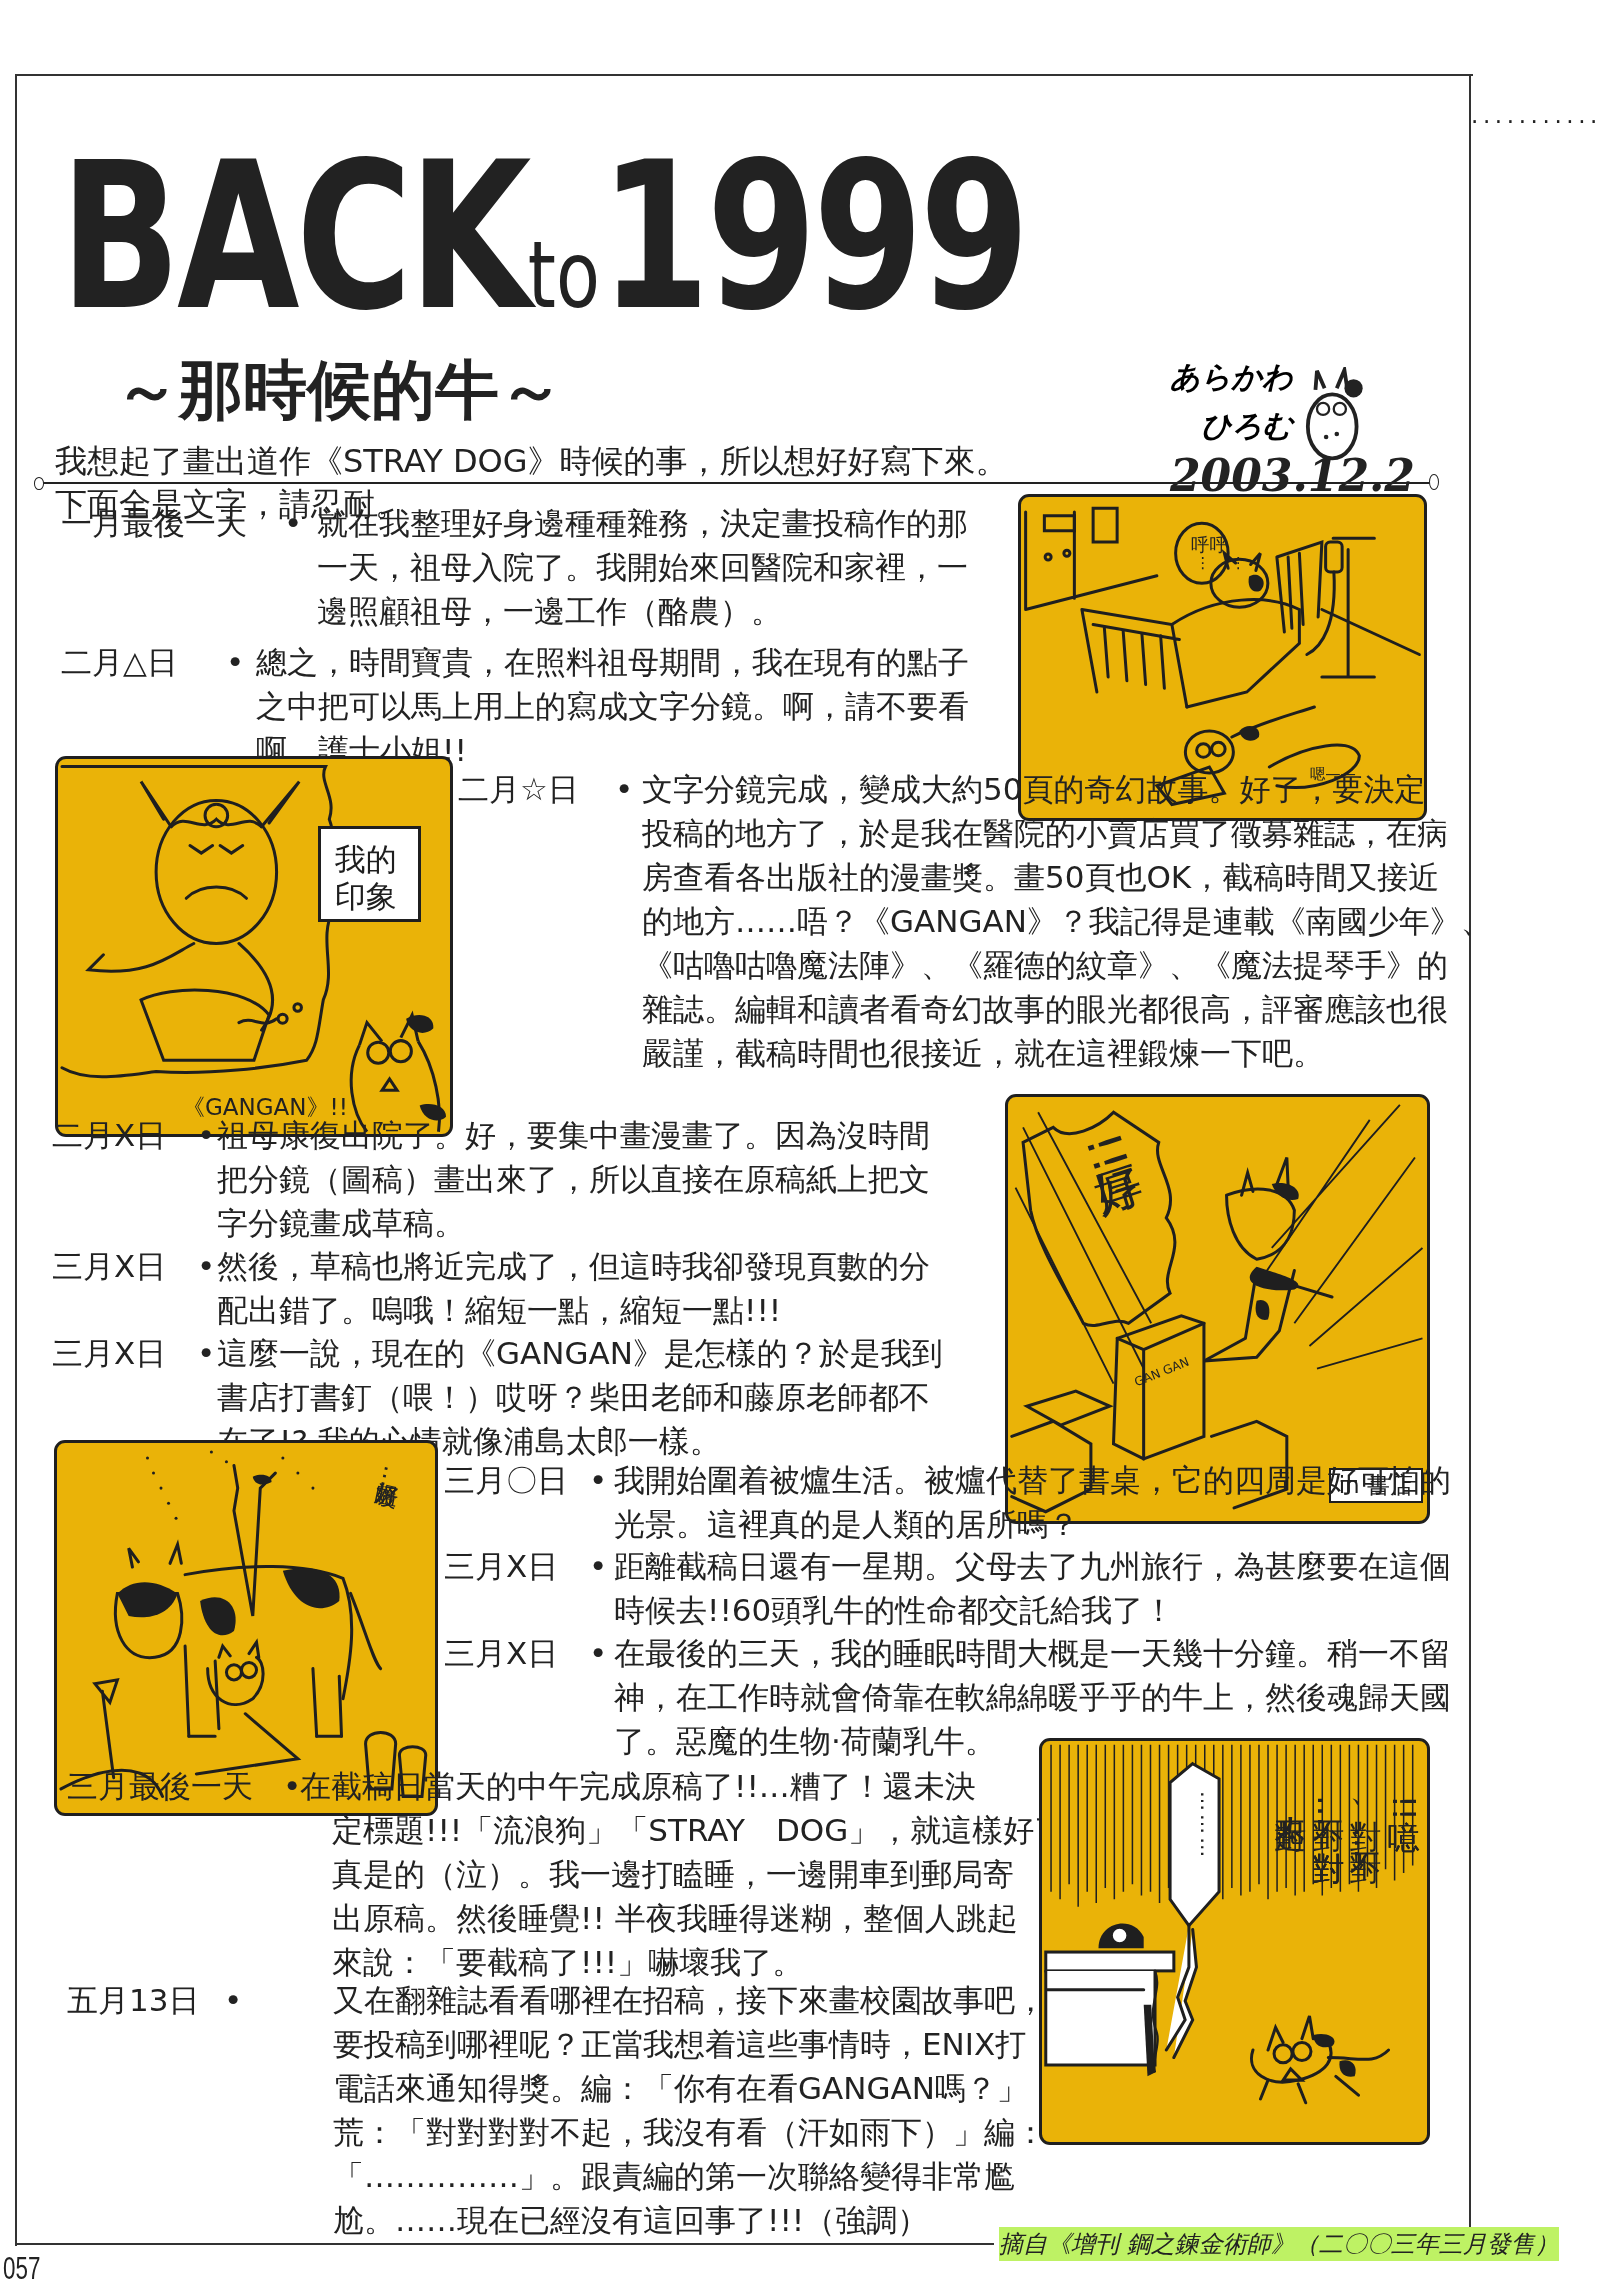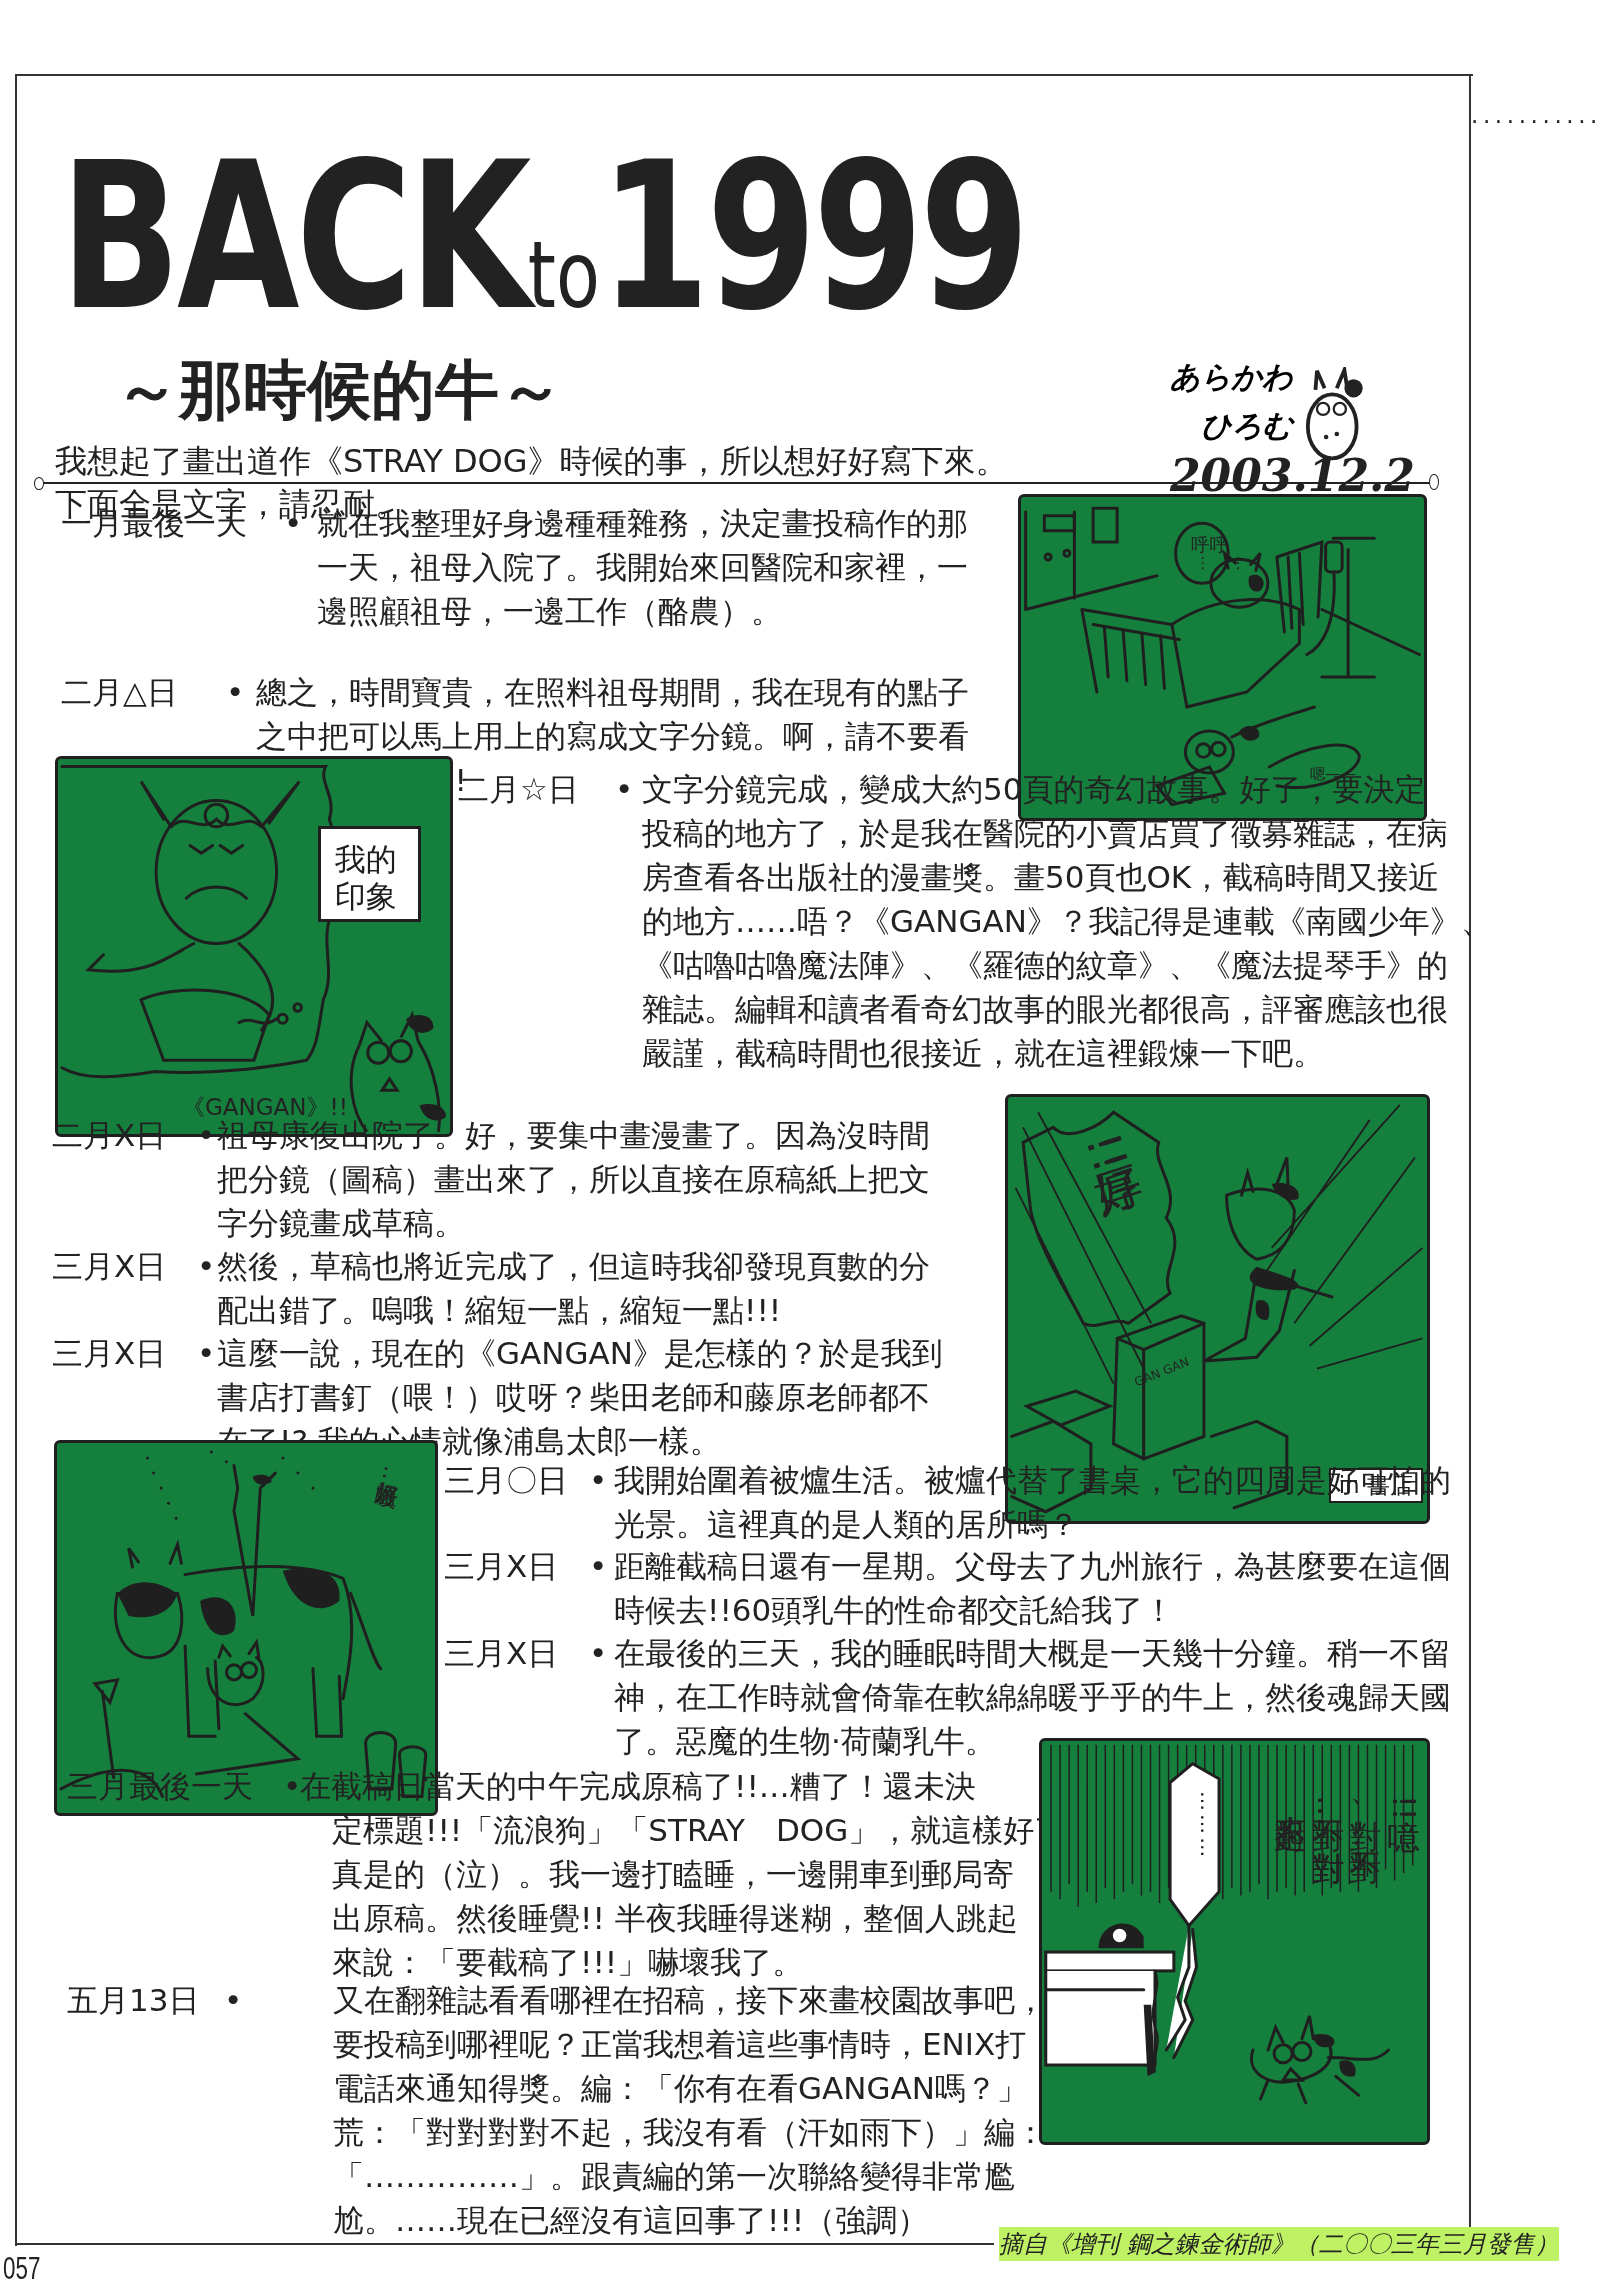--- a/index.html
+++ b/index.html
@@ -24,21 +24,21 @@
   .sep { left:40px; top:482px; width:1393px; height:2.3px; background:#222; }
   .sep-cap-l { left:34px; top:477px; width:7.7px; height:10.7px; border:1.5px solid #222; border-radius:50%; background:#fff; }
   .sep-cap-r { left:1429px; top:474px; width:7.7px; height:13.8px; border:1.5px solid #222; border-radius:50%; background:#fff; }
 
   .entry { position:absolute; font-size:31px; line-height:44px; color:#222; }
   .entry .date { position:absolute; left:0; top:0; white-space:nowrap; }
   .entry .bullet { position:absolute; top:0; font-size:31px; }
   .entry .body { position:absolute; top:0; }
   .entry .body div { white-space:nowrap; }
 
-  .panel { position:absolute; border:3.8px solid #1f1f1f; border-radius:6px; background:#15803d; overflow:hidden; box-sizing:border-box; }
+  .panel { position:absolute; border:3.8px solid #1f1f1f; border-radius:11px; background:#eab308; overflow:hidden; box-sizing:border-box; }
   .panel svg { position:absolute; left:0; top:0; width:100%; height:100%; }
   .bubble-text { position:absolute; color:#222; font-size:26px; line-height:31px; }
   .vtext { writing-mode:vertical-rl; }
 
   .caption { left:999px; top:2227px; font-size:24px; line-height:34px; color:#222; white-space:nowrap; background:#bef264;font-style:italic; }
   .pagenum { left:3.1px; top:2250px; font-size:32px; color:#222; font-family:"Liberation Sans Narrow","Liberation Sans", sans-serif; transform:scaleX(0.7); transform-origin:left top; }
 </style>
 </head>
 <body>
 
@@ -81,21 +81,21 @@
 <div class="entry" style="left:61px; top:501px; width:941px; height:138px;">
   <span class="date">一月最後一天</span>
   <span class="bullet" style="left:223px;">•</span>
   <div class="body" style="left:256px;">
     <div>就在我整理好身邊種種雜務，決定畫投稿作的那</div>
     <div>一天，祖母入院了。我開始來回醫院和家裡，一</div>
     <div>邊照顧祖母，一邊工作（酪農）。</div>
   </div>
 </div>
 
-<div class="entry" style="left:61px; top:670px; width:941px; height:138px;">
+<div class="entry" style="left:61px; top:640px; width:941px; height:138px;">
   <span class="date">二月△日</span>
   <span class="bullet" style="left:165px;">•</span>
   <div class="body" style="left:195px;">
     <div>總之，時間寶貴，在照料祖母期間，我在現有的點子</div>
     <div>之中把可以馬上用上的寫成文字分鏡。啊，請不要看</div>
     <div>啊，護士小姐!!</div>
   </div>
 </div>
 
 <div class="panel" style="left:1018px; top:494px; width:409px; height:327px;">

